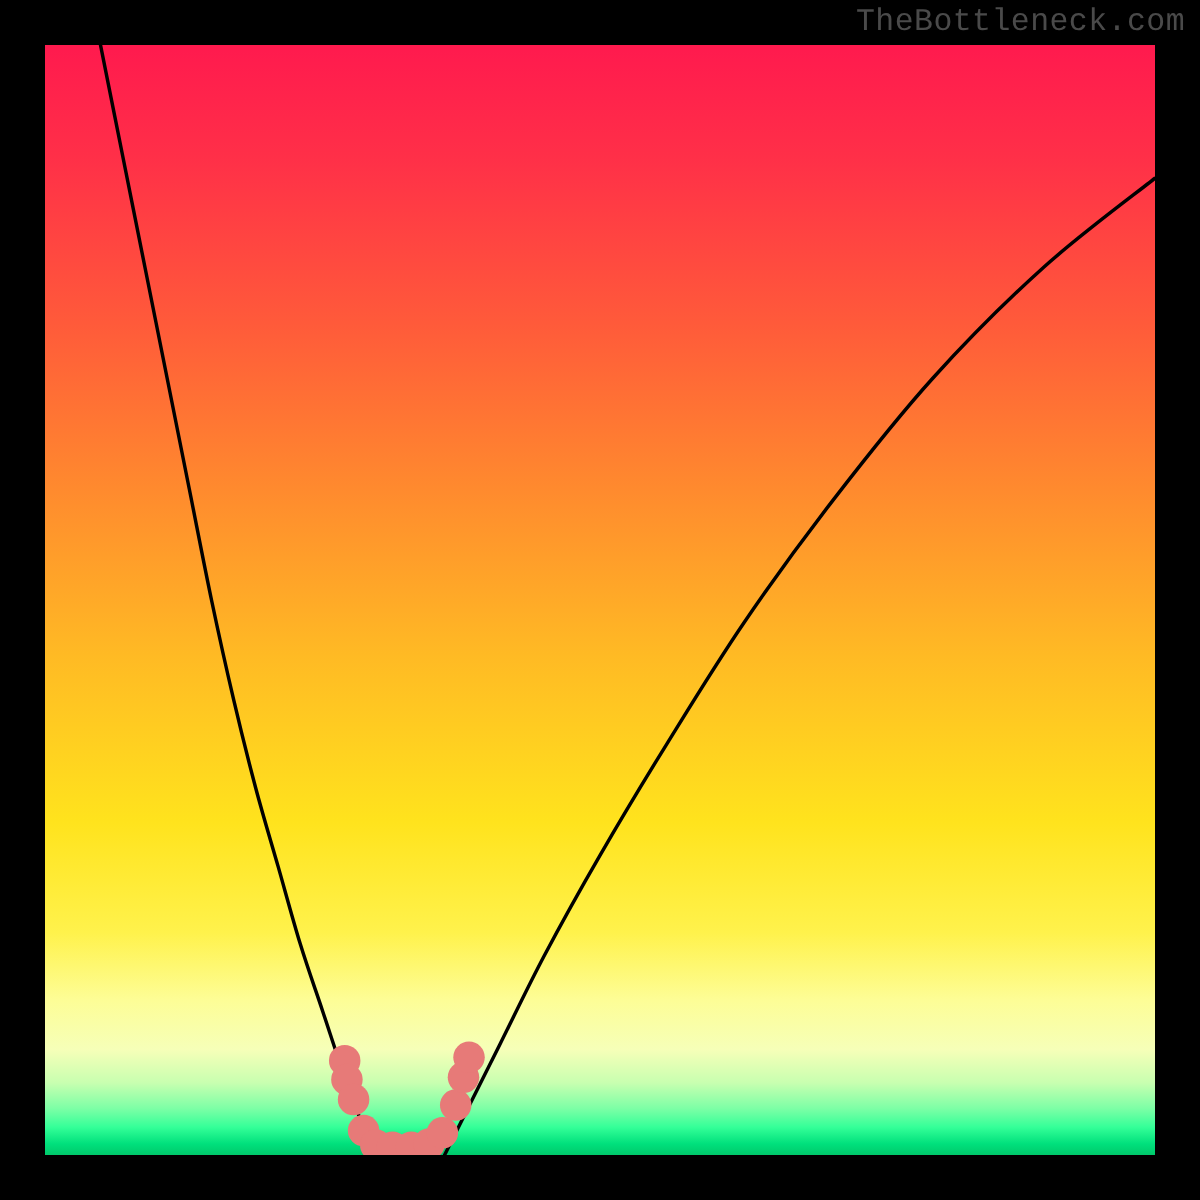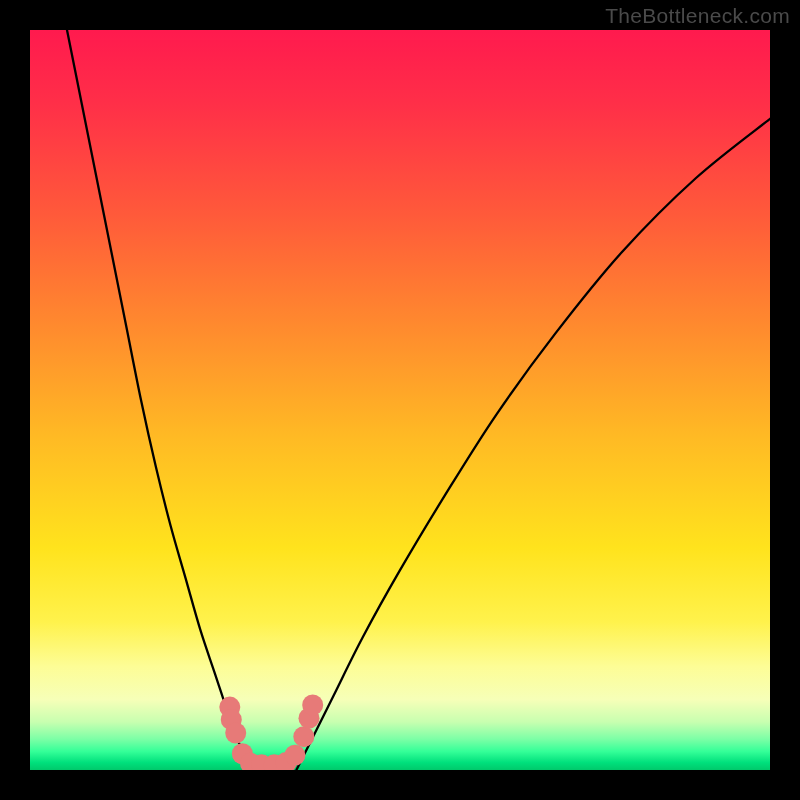--- a/index.html
+++ b/index.html
@@ -42,20 +42,21 @@
     height: 100%;
   }
   .watermark {
     position: absolute;
     top: 4px;
     right: 10px;
     color: #4a4a4a;
     font-size: 21px;
     font-weight: 500;
     letter-spacing: 0.3px;
+    font-family: Liberation Mono, monospace;
   }
 </style>
 </head>
 <body>
 
 <div class="frame">
 
   <div class="plot">
     <svg class="gradient" viewBox="0 0 740 740" preserveAspectRatio="none">
       <defs>

